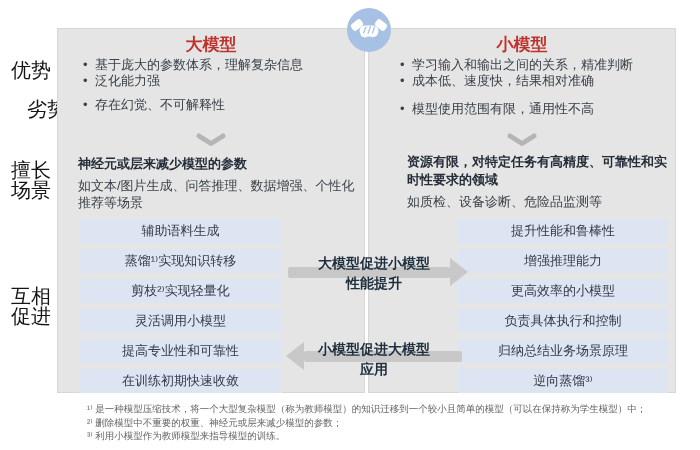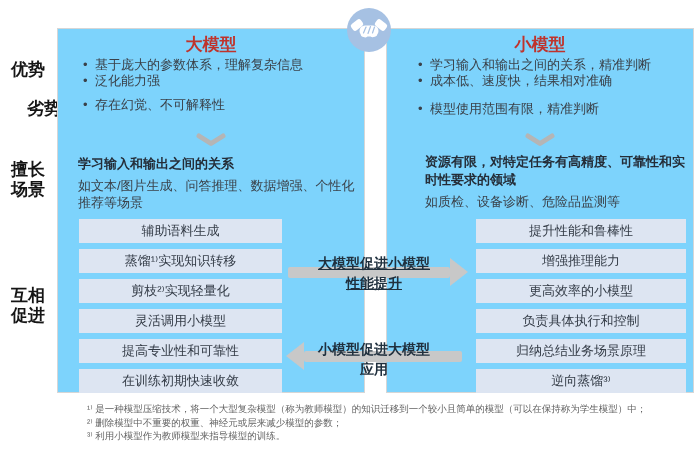--- a/index.html
+++ b/index.html
@@ -9,32 +9,32 @@
     --color-circle_blue:#a6c1e3;
     --color-panel_border:#d6d6d6;
     --color-text_dark:#3a4149;
   }
   *{margin:0;padding:0;box-sizing:border-box;}
   html,body{background:#fff;}
   body{font-family:"Liberation Sans","DejaVu Sans",sans-serif;color:var(--color-text_dark);}
   .stage{position:relative;width:700px;height:450px;background:#fff;overflow:hidden;}
 
   
-  .side-label{position:absolute;left:11px;width:50px;font-size:17px;font-weight:bold;
+  .side-label{position:absolute;left:11px;width:50px;font-size:20px;font-weight:normal;
               color:#151515;line-height:20px;white-space:pre-line;letter-spacing:0;}
   .lbl-adv{top:60px;}
   .lbl-dis{top:99px;margin-left:16px;}
   .lbl-scen{top:160px;}
   .lbl-mut{top:286px;}
 
   
-  .panel{position:absolute;top:28px;width:308px;height:365px;background:#7dd3fc;
+  .panel{position:absolute;top:28px;width:308px;height:365px;background:#e5e5e5;
          border:1px solid var(--color-panel_border);z-index:1;}
   .panel-left{left:57px;}
-  .panel-right{left:386px;}
+  .panel-right{left:368px;}
   .panel-title{position:absolute;top:4px;left:0;width:100%;text-align:center;
                font-size:17px;font-weight:bold;color:var(--color-title_red);}
   .group{position:absolute;font-size:13px;line-height:16px;color:var(--color-text_dark);}
   .adv{top:28px;}
   .dis-l{top:68px;}
   .dis-r{top:72px;}
   .g-left{left:24px;width:276px;}
   .g-right{left:30px;width:270px;}
   .bullet{position:relative;padding-left:13px;}
   .bullet::before{content:"•";position:absolute;left:1px;top:0;}
@@ -66,21 +66,21 @@
   .arrow-a .band{left:288px;top:267px;width:162px;height:11px;}
   .head-right{position:absolute;left:450px;top:258px;width:0;height:0;
               border-left:18px solid var(--color-arrow_gray);
               border-top:14px solid transparent;border-bottom:14px solid transparent;}
   .arrow-b .band{left:304px;top:351px;width:158px;height:11px;}
   .head-left{position:absolute;left:286px;top:342px;width:0;height:0;
              border-right:18px solid var(--color-arrow_gray);
              border-top:14px solid transparent;border-bottom:14px solid transparent;}
   .arrow-label{position:absolute;width:172px;text-align:center;font-size:14px;
                font-weight:bold;color:#20303e;line-height:20px;z-index:3;}
-  .label-a{left:288px;top:253px;text-decoration:underline;}
+  .label-a{left:288px;top:253px;}
   .label-b{left:288px;top:339px;}
 
   
   .footnotes{position:absolute;left:87px;top:402px;width:605px;z-index:1;}
   .footnote{font-size:9.5px;line-height:13.5px;color:#636363;}
 </style>
 </head>
 <body>
 
 <div class="stage">
@@ -103,21 +103,21 @@
       <div class="bullet">存在幻觉、不可解释性</div>
     </div>
 
     <div class="chevron">
       <svg width="30" height="14" viewBox="0 0 30 14">
         <polyline points="3,3 15,10.5 27,3" fill="none" stroke="#b5b5b5" stroke-width="5" stroke-linecap="round" stroke-linejoin="round"></polyline>
       </svg>
     </div>
 
     <div class="scen scen-left">
-      <div class="scen-title">学习输入和输出之间的关系</div>
+      <div class="scen-title">神经元或层来减少模型的参数</div>
       <div class="scen-desc">如文本/图片生成、问答推理、数据增强、个性化推荐等场景</div>
     </div>
 
     <div class="boxes boxes-left">
       <div class="pbox">辅助语料生成</div>
       <div class="pbox">蒸馏¹⁾实现知识转移</div>
       <div class="pbox">剪枝²⁾实现轻量化</div>
       <div class="pbox">灵活调用小模型</div>
       <div class="pbox">提高专业性和可靠性</div>
       <div class="pbox">在训练初期快速收敛</div>
@@ -125,21 +125,21 @@
   </section>
 
   <section class="panel panel-right">
     <h2 class="panel-title">小模型</h2>
 
     <div class="group adv g-right">
       <div class="bullet">学习输入和输出之间的关系，精准判断</div>
       <div class="bullet">成本低、速度快，结果相对准确</div>
     </div>
     <div class="group dis-r g-right">
-      <div class="bullet">模型使用范围有限，精准判断</div>
+      <div class="bullet">模型使用范围有限，通用性不高</div>
     </div>
 
     <div class="chevron">
       <svg width="30" height="14" viewBox="0 0 30 14">
         <polyline points="3,3 15,10.5 27,3" fill="none" stroke="#b5b5b5" stroke-width="5" stroke-linecap="round" stroke-linejoin="round"></polyline>
       </svg>
     </div>
 
     <div class="scen scen-right">
       <div class="scen-title">资源有限，对特定任务有高精度、可靠性和实时性要求的领域</div>

